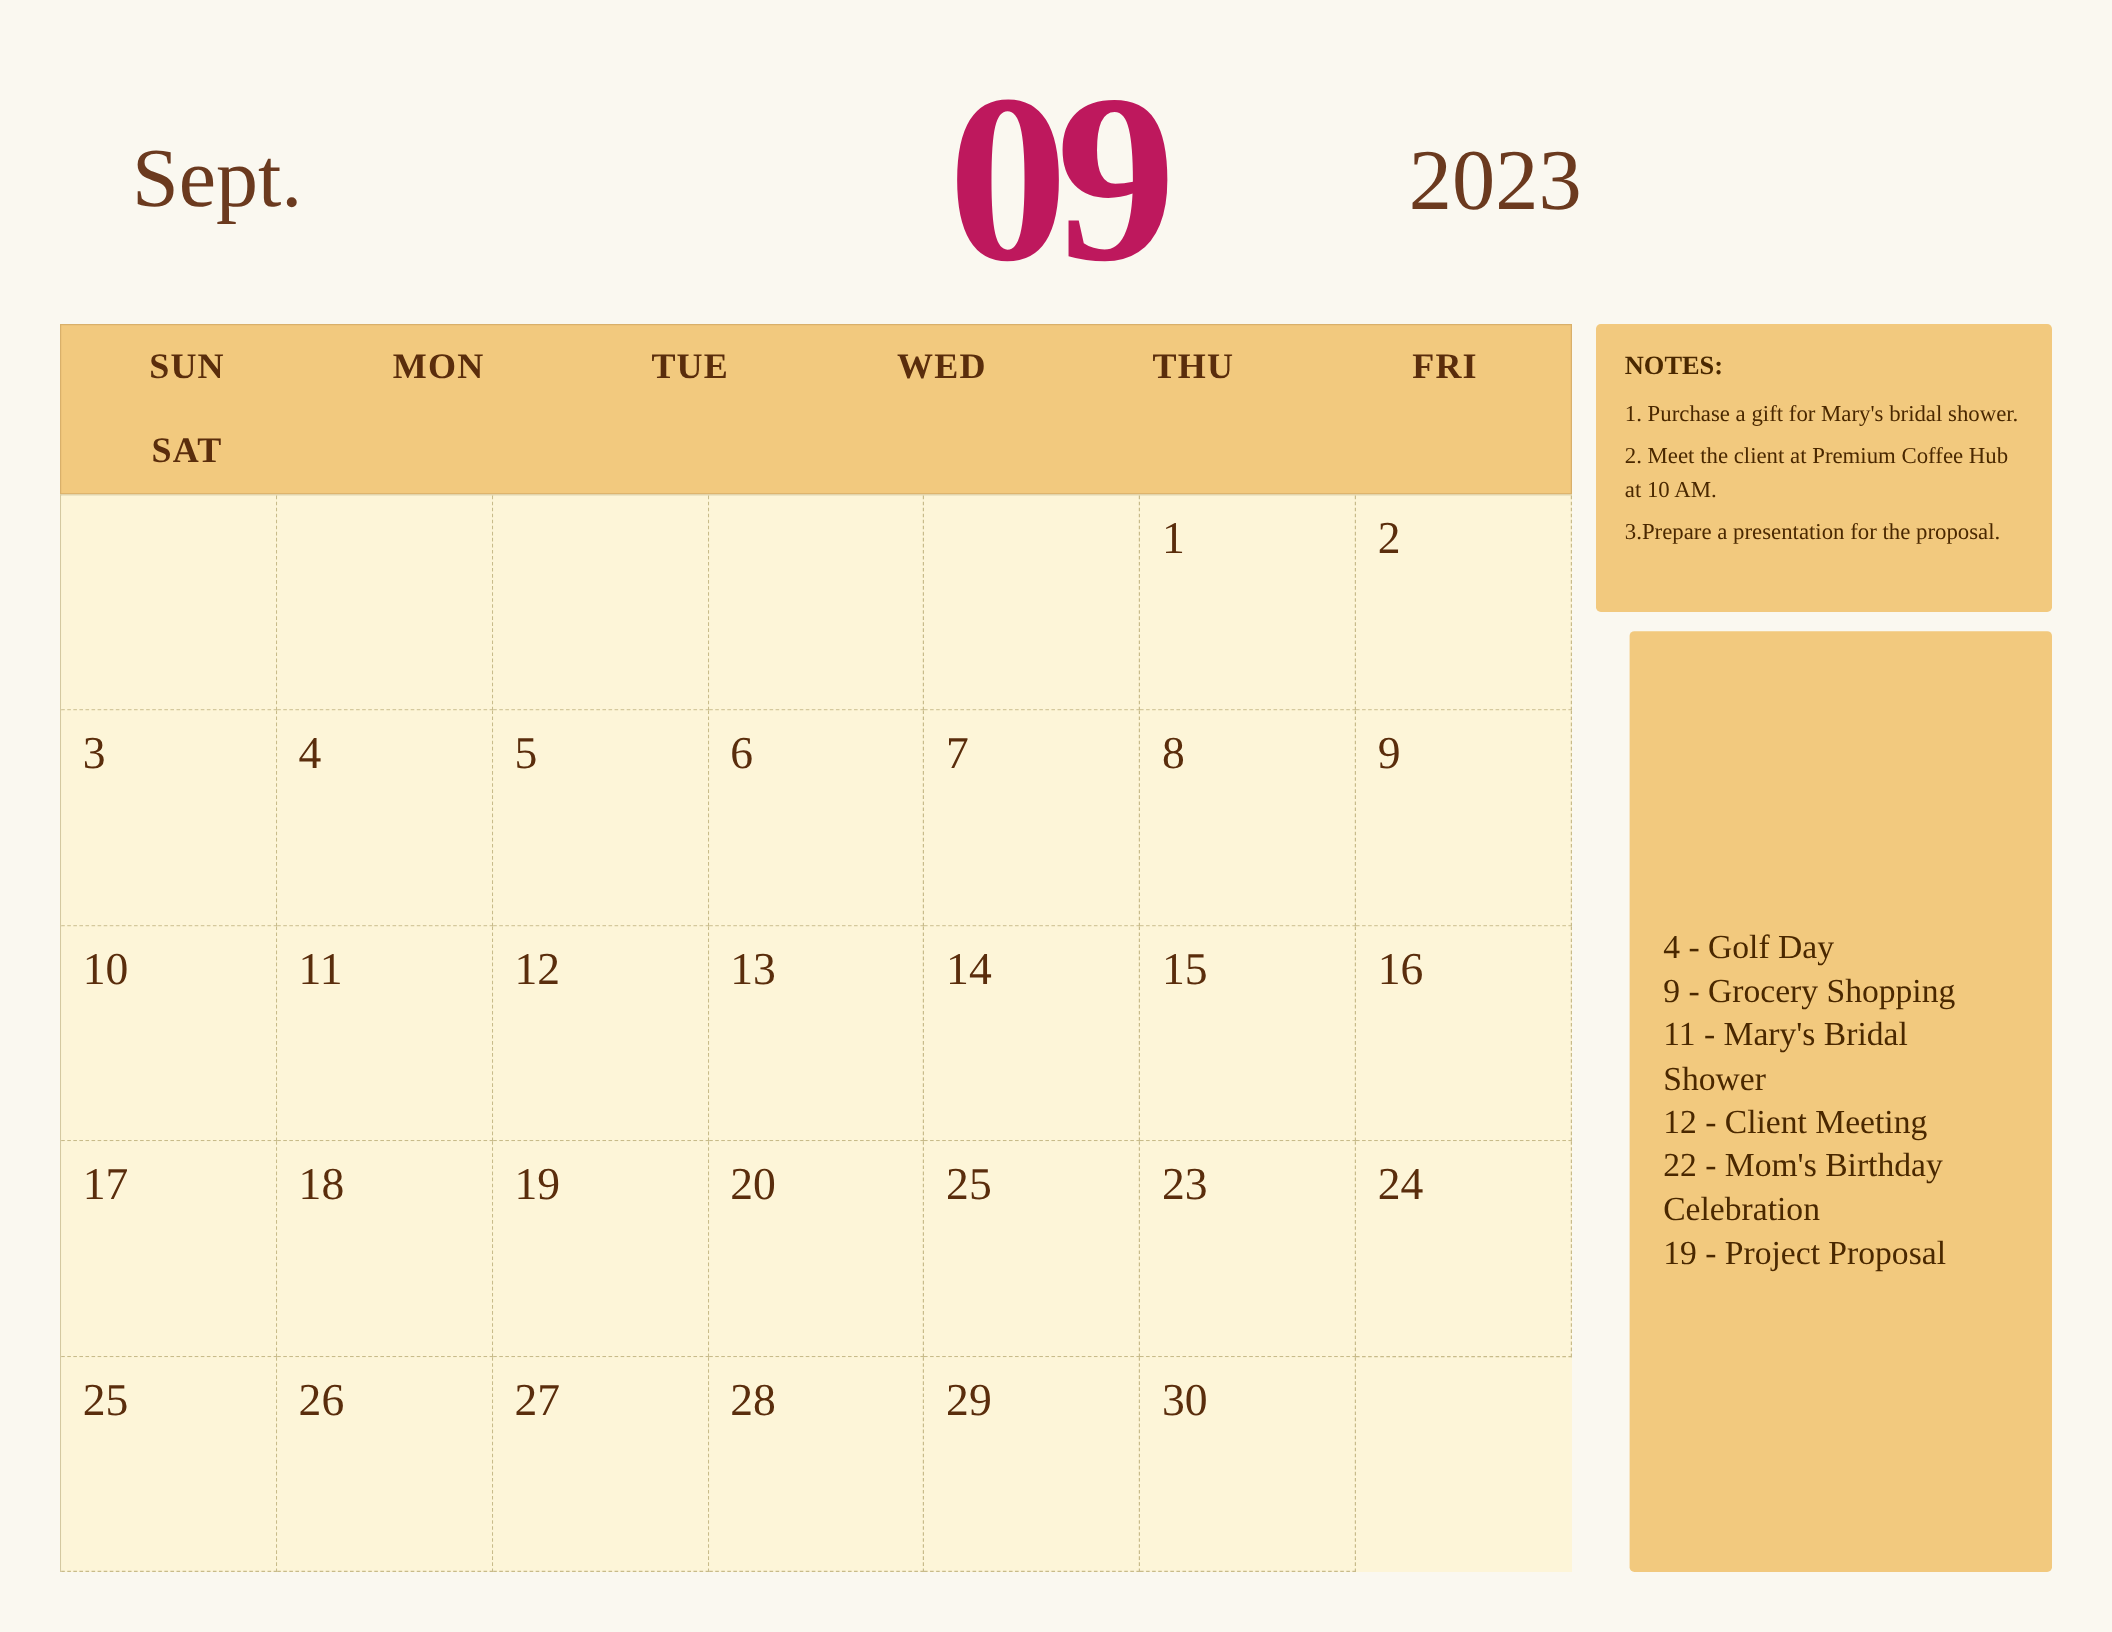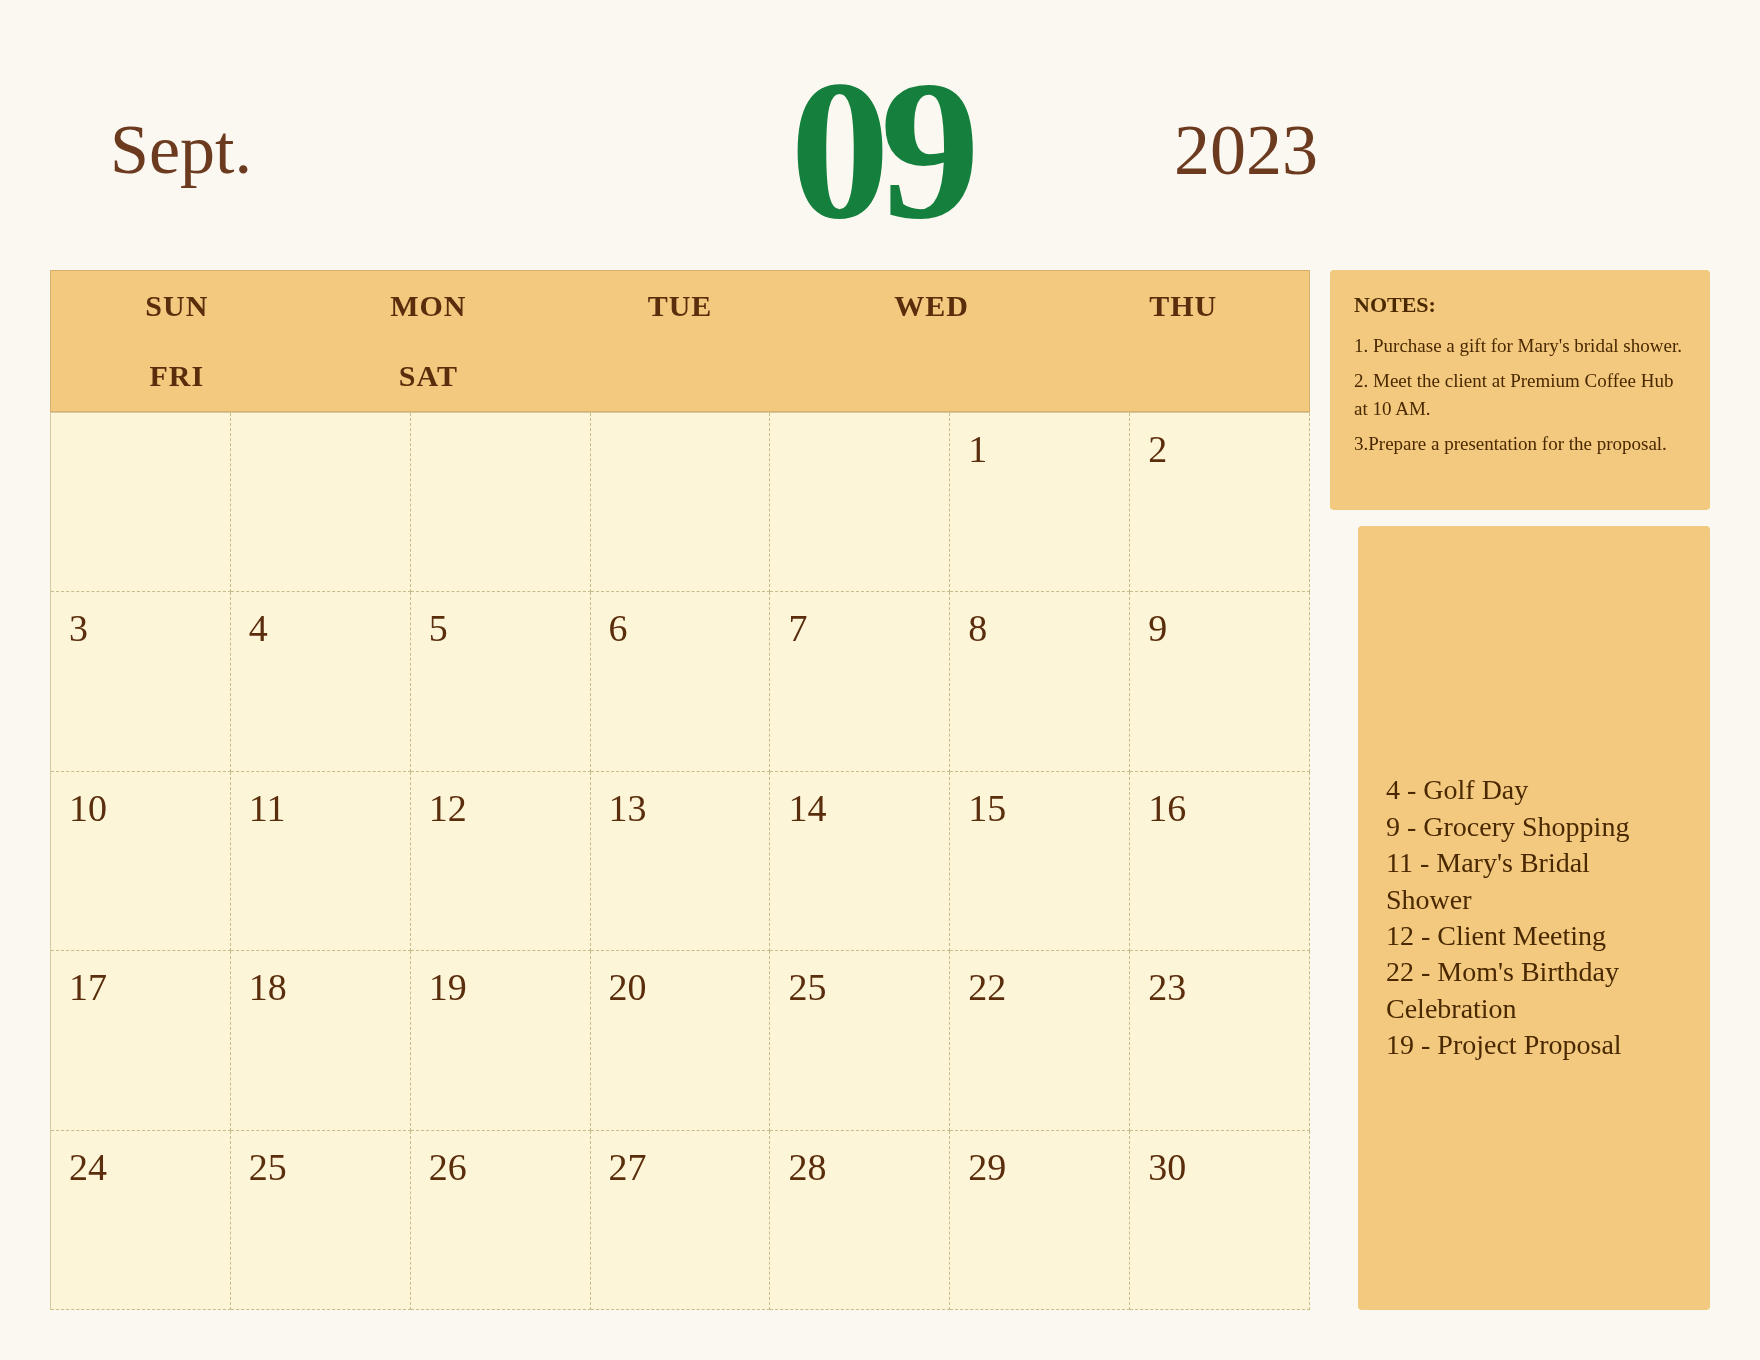--- a/index.html
+++ b/index.html
@@ -36,21 +36,21 @@
       font-size: 70px;
       color: #6b3a1f;
       font-weight: 400;
       position: absolute;
       left: 60px;
     }
 
     .header-day {
       font-size: 200px;
       font-weight: 900;
-      color: #15803d;
+      color: #be185d;
       line-height: 1;
       letter-spacing: -10px;
       text-align: center;
     }
 
     .header-year {
       font-size: 72px;
       color: #6b3a1f;
       font-weight: 400;
       position: absolute;
@@ -66,21 +66,21 @@
 
     .calendar-section {
       flex: 1;
       display: flex;
       flex-direction: column;
     }
 
     
     .day-headers {
       display: grid;
-      grid-template-columns: repeat(5, 1fr);
+      grid-template-columns: repeat(6, 1fr);
       background-color: #f2c97e;
       border: 1px solid #d9b06a;
     }
 
     .day-header {
       text-align: center;
       padding: 18px 0;
       font-size: 30px;
       font-weight: 700;
       color: #5a2d0c;
@@ -208,21 +208,20 @@
           <div class="calendar-cell"><span class="day-num">12</span></div>
           <div class="calendar-cell"><span class="day-num">13</span></div>
           <div class="calendar-cell"><span class="day-num">14</span></div>
           <div class="calendar-cell"><span class="day-num">15</span></div>
           <div class="calendar-cell"><span class="day-num">16</span></div>
           <div class="calendar-cell"><span class="day-num">17</span></div>
           <div class="calendar-cell"><span class="day-num">18</span></div>
           <div class="calendar-cell"><span class="day-num">19</span></div>
           <div class="calendar-cell"><span class="day-num">20</span></div>
           <div class="calendar-cell"><span class="day-num">25</span></div>
-          <div class="calendar-cell"><span class="day-num">22</span></div>
           <div class="calendar-cell"><span class="day-num">23</span></div>
           <div class="calendar-cell"><span class="day-num">24</span></div>
           <div class="calendar-cell"><span class="day-num">25</span></div>
           <div class="calendar-cell"><span class="day-num">26</span></div>
           <div class="calendar-cell"><span class="day-num">27</span></div>
           <div class="calendar-cell"><span class="day-num">28</span></div>
           <div class="calendar-cell"><span class="day-num">29</span></div>
           <div class="calendar-cell"><span class="day-num">30</span></div>
         </div>
 

